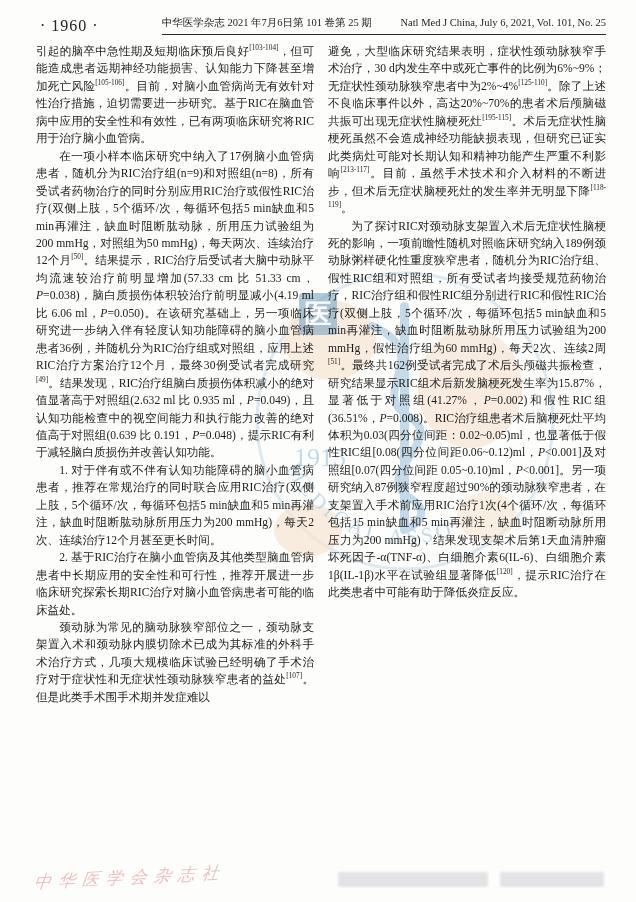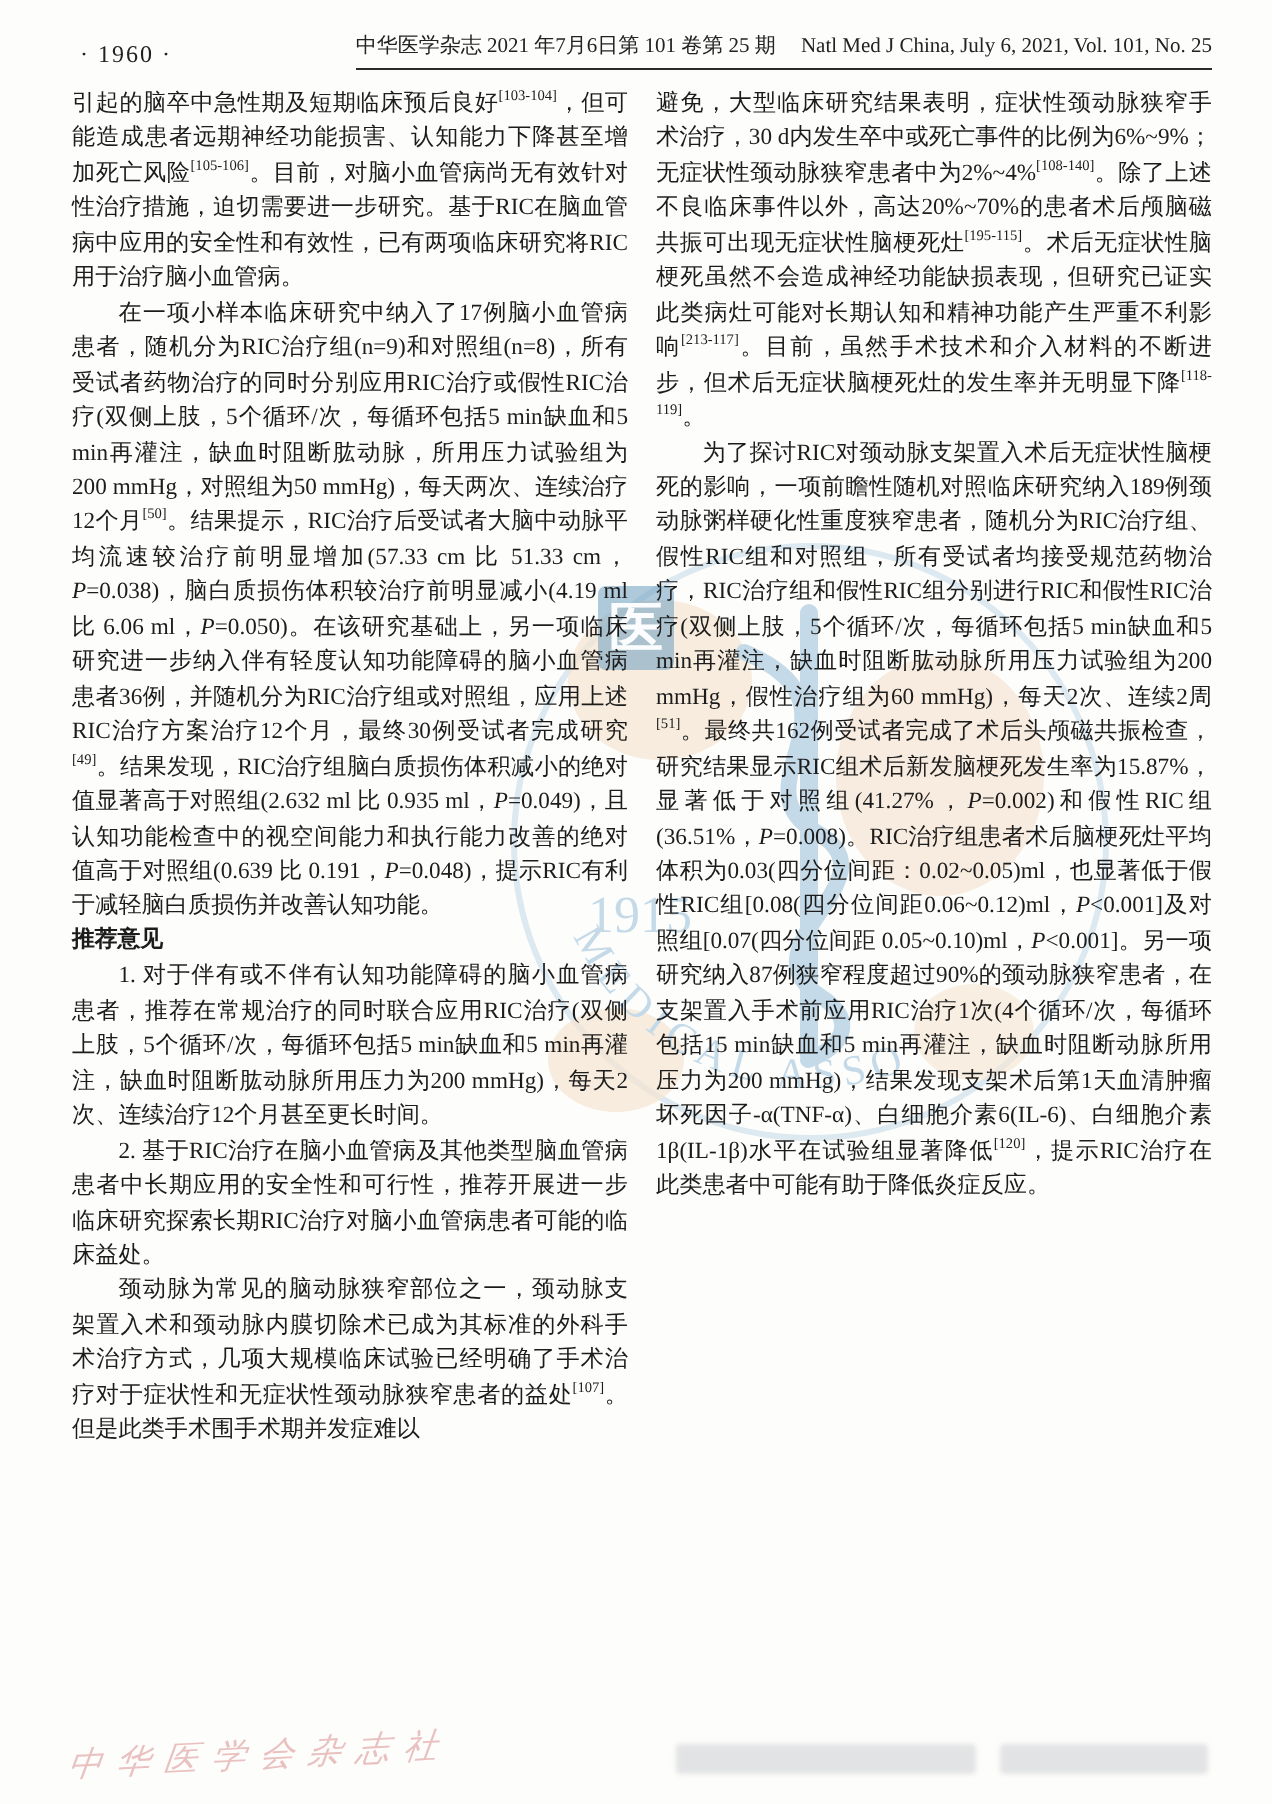--- a/index.html
+++ b/index.html
@@ -10,30 +10,30 @@
     color:#1e1e1e;
     position:relative;
     overflow:hidden;
   }
   
   .header{
     display:flex;align-items:flex-end;
     padding:16px 30px 0 40px;
     position:relative;z-index:2;
   }
-  .pageno{font-size:12px;letter-spacing:1px;color:#222;text-align:center;}
+  .pageno{font-size:16px;letter-spacing:1px;color:#222;text-align:center;}
   .jtitle{
     margin-left:auto;
     font-size:10.5px;
     border-bottom:1.2px solid #2a2a2a;
     padding-bottom:4px;
     white-space:nowrap;
     color:#222;
   }
-  .jtitle .jen{margin-left:10px;}
+  .jtitle .jen{margin-left:26px;}
   
   .columns{
     display:flex;gap:14px;
     padding:8px 30px 0 36px;
     position:relative;z-index:2;
   }
   .col{flex:1;min-width:0;}
   .para{
     margin:0;
     font-size:11.6px;
@@ -116,26 +116,25 @@
   <span class="jtitle">
     <span>中华医学杂志 2021 年7月6日第 101 卷第 25 期</span>
     <span class="jen">Natl Med J China, July 6, 2021, Vol. 101, No. 25</span>
   </span>
 </div>
 
 <div class="columns">
   <div class="col" id="col-left">
       <p class="para continuation">引起的脑卒中急性期及短期临床预后良好<sup>[103-104]</sup>，但可能造成患者远期神经功能损害、认知能力下降甚至增加死亡风险<sup>[105-106]</sup>。目前，对脑小血管病尚无有效针对性治疗措施，迫切需要进一步研究。基于RIC在脑血管病中应用的安全性和有效性，已有两项临床研究将RIC用于治疗脑小血管病。</p>
       <p class="para body">在一项小样本临床研究中纳入了17例脑小血管病患者，随机分为RIC治疗组(n=9)和对照组(n=8)，所有受试者药物治疗的同时分别应用RIC治疗或假性RIC治疗(双侧上肢，5个循环/次，每循环包括5 min缺血和5 min再灌注，缺血时阻断肱动脉，所用压力试验组为200 mmHg，对照组为50 mmHg)，每天两次、连续治疗12个月<sup>[50]</sup>。结果提示，RIC治疗后受试者大脑中动脉平均流速较治疗前明显增加(57.33 cm 比 51.33 cm，<i>P</i>=0.038)，脑白质损伤体积较治疗前明显减小(4.19 ml 比 6.06 ml，<i>P</i>=0.050)。在该研究基础上，另一项临床研究进一步纳入伴有轻度认知功能障碍的脑小血管病患者36例，并随机分为RIC治疗组或对照组，应用上述RIC治疗方案治疗12个月，最终30例受试者完成研究<sup>[49]</sup>。结果发现，RIC治疗组脑白质损伤体积减小的绝对值显著高于对照组(2.632 ml 比 0.935 ml，<i>P</i>=0.049)，且认知功能检查中的视空间能力和执行能力改善的绝对值高于对照组(0.639 比 0.191，<i>P</i>=0.048)，提示RIC有利于减轻脑白质损伤并改善认知功能。</p>
-      <p class="para heading">推荐意见</p>
       <p class="para body">1. 对于伴有或不伴有认知功能障碍的脑小血管病患者，推荐在常规治疗的同时联合应用RIC治疗(双侧上肢，5个循环/次，每循环包括5 min缺血和5 min再灌注，缺血时阻断肱动脉所用压力为200 mmHg)，每天2次、连续治疗12个月甚至更长时间。</p>
       <p class="para body">2. 基于RIC治疗在脑小血管病及其他类型脑血管病患者中长期应用的安全性和可行性，推荐开展进一步临床研究探索长期RIC治疗对脑小血管病患者可能的临床益处。</p>
       <p class="para body">颈动脉为常见的脑动脉狭窄部位之一，颈动脉支架置入术和颈动脉内膜切除术已成为其标准的外科手术治疗方式，几项大规模临床试验已经明确了手术治疗对于症状性和无症状性颈动脉狭窄患者的益处<sup>[107]</sup>。但是此类手术围手术期并发症难以</p>
     </div>
   <div class="col" id="col-right">
-      <p class="para continuation">避免，大型临床研究结果表明，症状性颈动脉狭窄手术治疗，30 d内发生卒中或死亡事件的比例为6%~9%；无症状性颈动脉狭窄患者中为2%~4%<sup>[108-140]</sup>。除了上述不良临床事件以外，高达20%~70%的患者术后颅脑磁共振可出现无症状性脑梗死灶<sup>[195-115]</sup>。术后无症状性脑梗死虽然不会造成神经功能缺损表现，但研究已证实此类病灶可能对长期认知和精神功能产生严重不利影响<sup>[213-117]</sup>。目前，虽然手术技术和介入材料的不断进步，但术后无症状脑梗死灶的发生率并无明显下降<sup>[118-119]</sup>。</p>
+      <p class="para continuation">避免，大型临床研究结果表明，症状性颈动脉狭窄手术治疗，30 d内发生卒中或死亡事件的比例为6%~9%；无症状性颈动脉狭窄患者中为2%~4%<sup>[125-110]</sup>。除了上述不良临床事件以外，高达20%~70%的患者术后颅脑磁共振可出现无症状性脑梗死灶<sup>[195-115]</sup>。术后无症状性脑梗死虽然不会造成神经功能缺损表现，但研究已证实此类病灶可能对长期认知和精神功能产生严重不利影响<sup>[213-117]</sup>。目前，虽然手术技术和介入材料的不断进步，但术后无症状脑梗死灶的发生率并无明显下降<sup>[118-119]</sup>。</p>
       <p class="para body">为了探讨RIC对颈动脉支架置入术后无症状性脑梗死的影响，一项前瞻性随机对照临床研究纳入189例颈动脉粥样硬化性重度狭窄患者，随机分为RIC治疗组、假性RIC组和对照组，所有受试者均接受规范药物治疗，RIC治疗组和假性RIC组分别进行RIC和假性RIC治疗(双侧上肢，5个循环/次，每循环包括5 min缺血和5 min再灌注，缺血时阻断肱动脉所用压力试验组为200 mmHg，假性治疗组为60 mmHg)，每天2次、连续2周<sup>[51]</sup>。最终共162例受试者完成了术后头颅磁共振检查，研究结果显示RIC组术后新发脑梗死发生率为15.87%，显著低于对照组(41.27%，<i>P</i>=0.002)和假性RIC组(36.51%，<i>P</i>=0.008)。RIC治疗组患者术后脑梗死灶平均体积为0.03(四分位间距：0.02~0.05)ml，也显著低于假性RIC组[0.08(四分位间距0.06~0.12)ml，<i>P</i>&lt;0.001]及对照组[0.07(四分位间距 0.05~0.10)ml，<i>P</i>&lt;0.001]。另一项研究纳入87例狭窄程度超过90%的颈动脉狭窄患者，在支架置入手术前应用RIC治疗1次(4个循环/次，每循环包括15 min缺血和5 min再灌注，缺血时阻断动脉所用压力为200 mmHg)，结果发现支架术后第1天血清肿瘤坏死因子-α(TNF-α)、白细胞介素6(IL-6)、白细胞介素1β(IL-1β)水平在试验组显著降低<sup>[120]</sup>，提示RIC治疗在此类患者中可能有助于降低炎症反应。</p>
     </div>
 </div>
 
 <div class="wm-stamp">中华医学会杂志社</div>
 <div class="wm-gray g1"></div>
 <div class="wm-gray g2"></div>
 
 </body></html>

